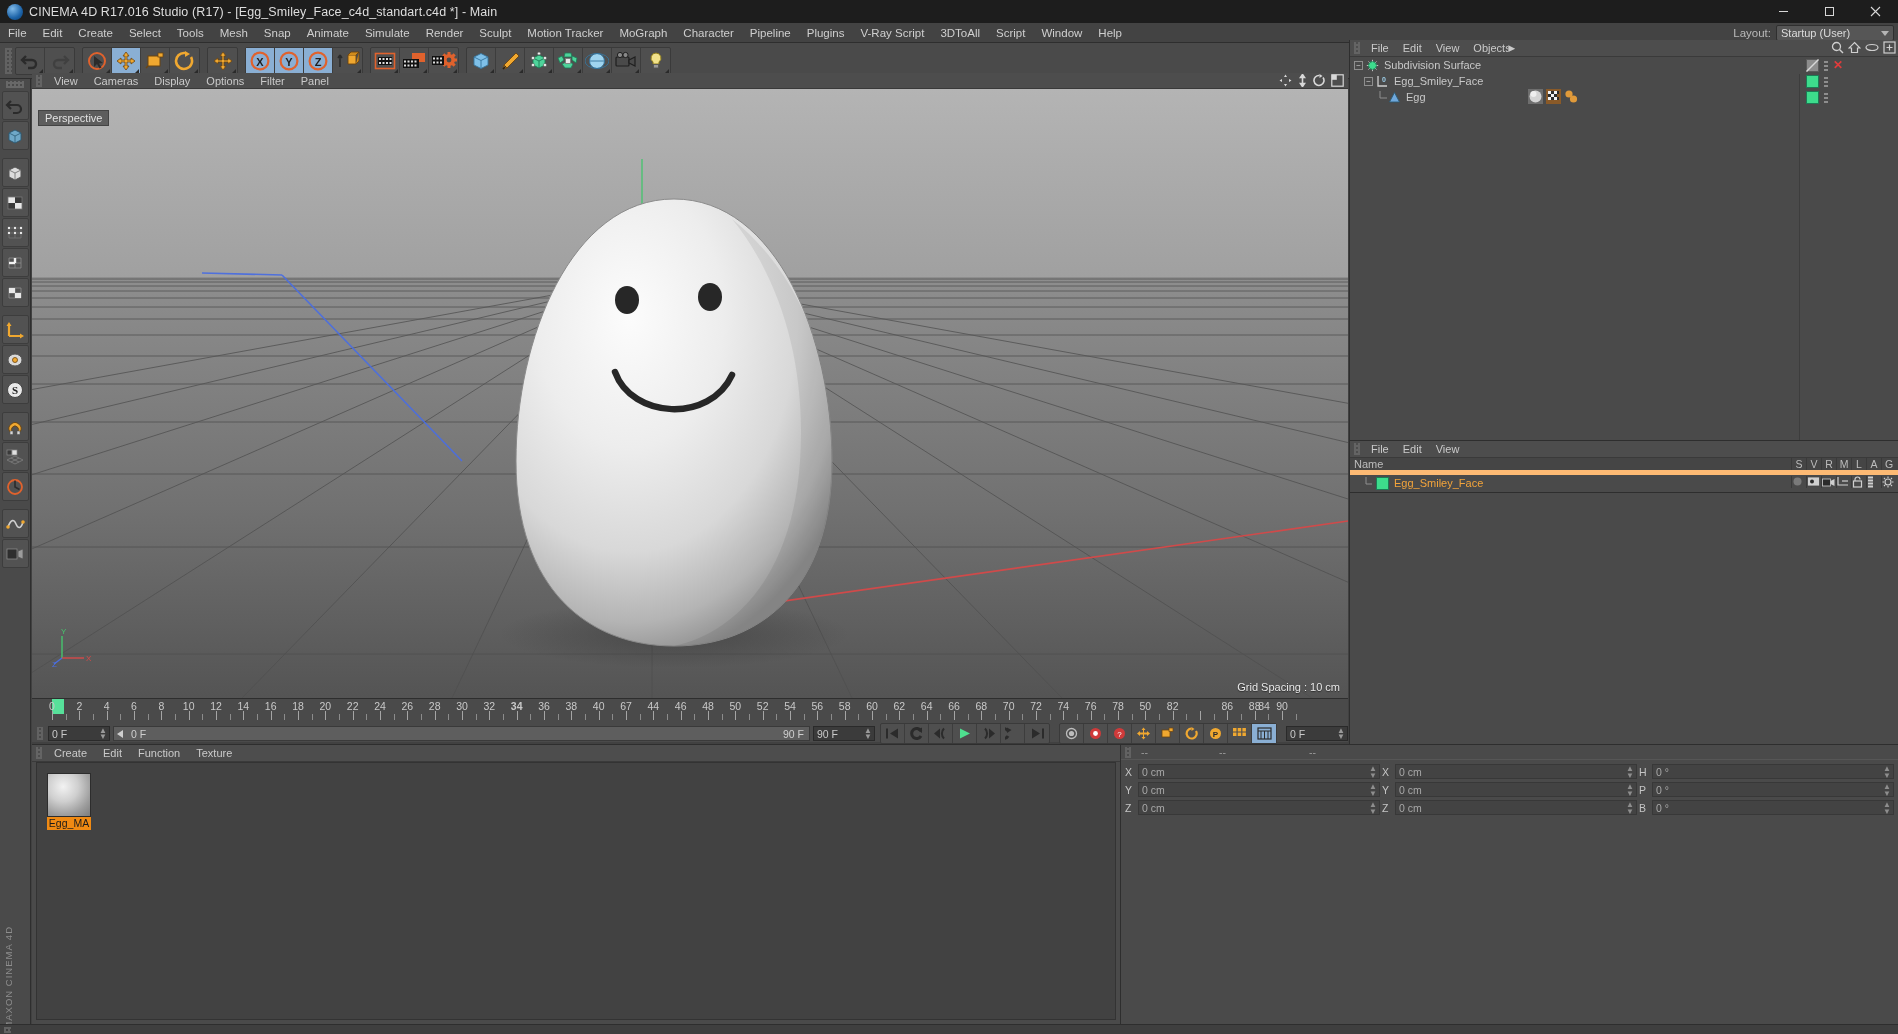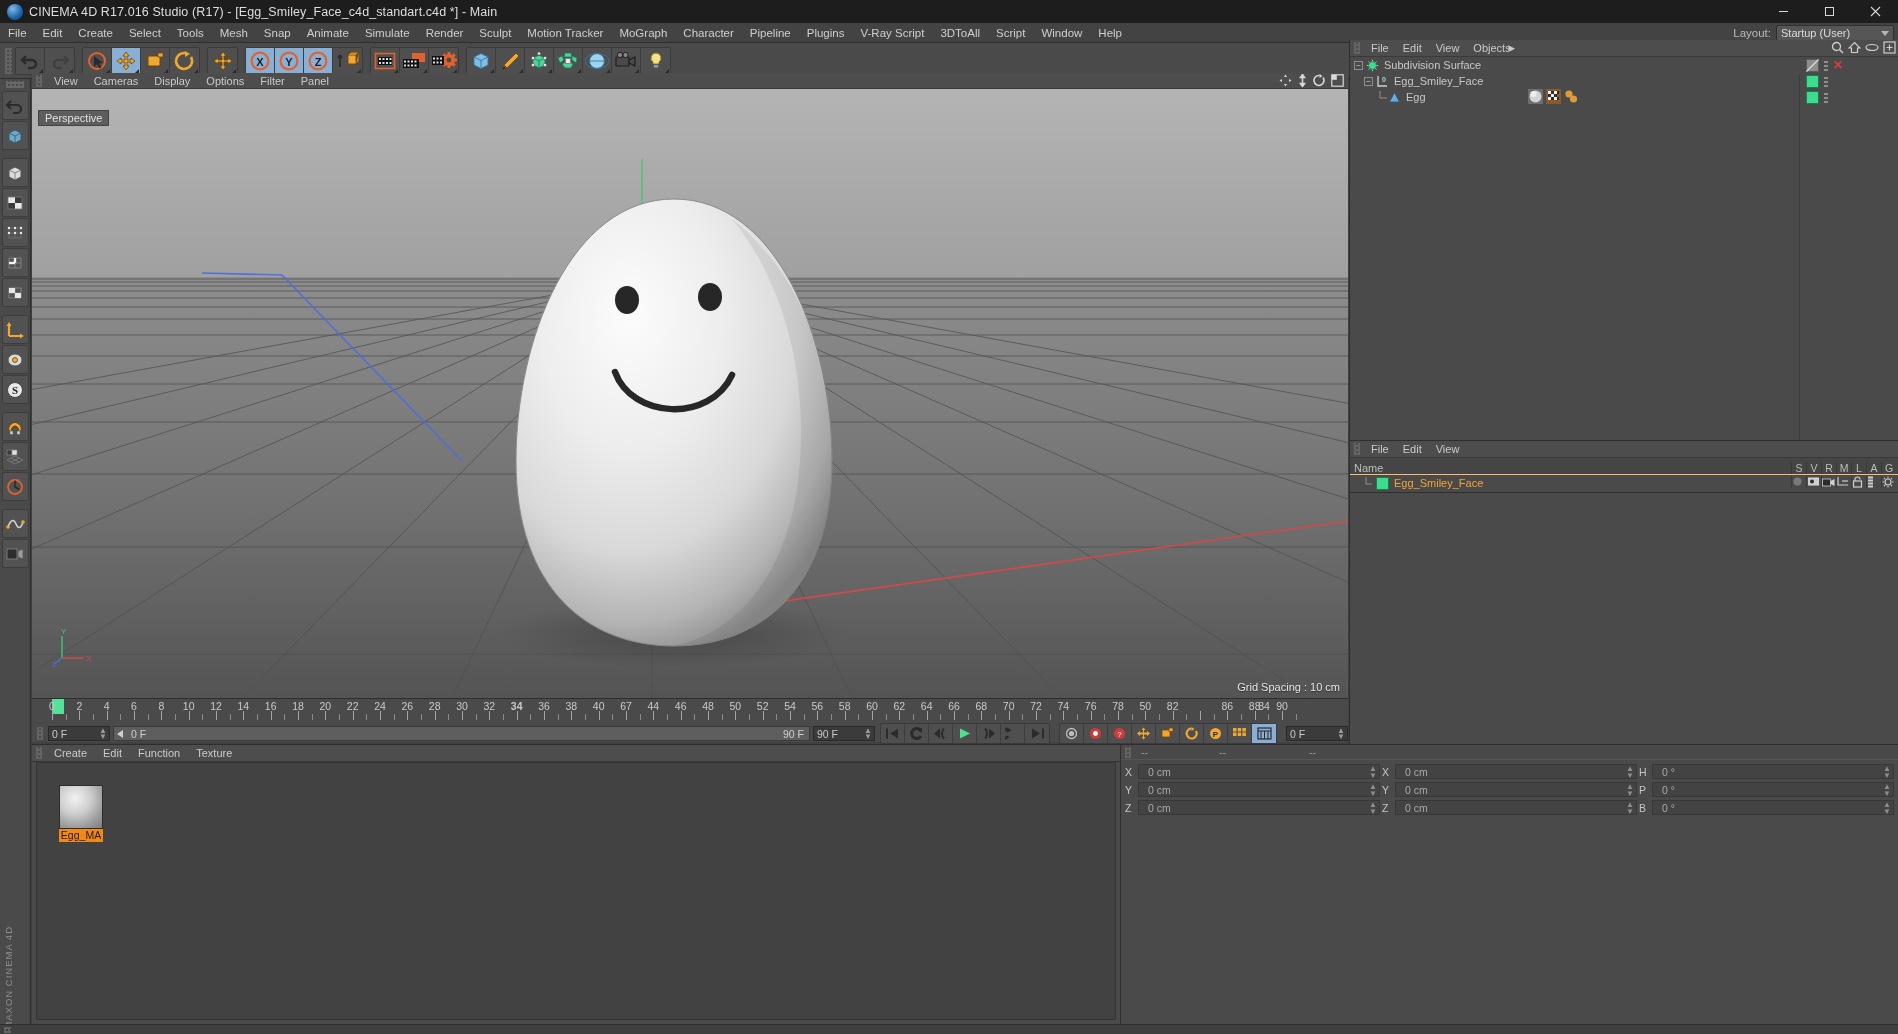--- a/index.html
+++ b/index.html
@@ -92,21 +92,21 @@
   .pb{ width:24px;height:19px; display:flex; align-items:center; justify-content:center;
     border-right:1px solid #3d3d3d;}
   .pb:last-child{border-right:none;}
 
   
   .matman{ position:absolute; left:32px; top:744px; width:1089px; bottom:10px; background:#4a4a4a;
     border-top:1px solid #2e2e2e; border-right:1px solid #2e2e2e;}
   .mm-menu{ height:17px; background:#4d4d4d; display:flex; align-items:center; border-bottom:1px solid #3a3a3a;}
   .mm-menu .mi{ padding:0 8px; font-size:11px; line-height:17px; color:#cacaca;}
   .mm-body{ position:absolute; top:17px; left:4px; right:4px; bottom:4px; background:#424242;
-    border:1px solid #333; padding:22px;}
+    border:1px solid #333; padding:10px;}
   .mat{ width:44px; }
   .mat-thumb{ width:44px;height:44px; border:1px solid #2d2d2d;
     background:
       radial-gradient(circle at 36% 30%, #f2f2f2 0%, #cfcfcf 38%, #9d9d9d 72%, #7c7c7c 100%),
       repeating-conic-gradient(#9c9c9c 0% 25%, #6f6f6f 0% 50%) 0 0/10px 10px;}
   .mat-name{ background:#f08a13; color:#1a1a1a; font-size:10.5px; text-align:center;
     width:44px; overflow:hidden; white-space:nowrap; line-height:13px;}
 
   
   .objman{ position:absolute; left:1349px; top:40px; right:0; height:400px; background:#4a4a4a;
@@ -122,41 +122,41 @@
     color:#cfcfcf; font-size:8px; line-height:7px; margin-right:3px; flex:none;}
   .om-name{ font-size:11px; color:#c8c8c8; white-space:nowrap;}
   .om-cols{ position:absolute; right:0; top:0; height:16px; width:98px; display:flex; align-items:center;}
   .tagbox{ width:13px;height:13px; margin-left:3px; flex:none;}
   .dots{ width:4px; height:12px; margin-left:5px; background:
       repeating-linear-gradient(0deg,#8e8e8e 0 2px, transparent 2px 4px); flex:none;}
   .om-vsplit{ position:absolute; right:98px; top:17px; bottom:0; width:1px; background:#3d3d3d;}
 
   .objsel{ position:absolute; left:1349px; top:440px; right:0; height:52px; background:#4a4a4a;
     border-left:1px solid #2e2e2e; border-top:1px solid #2e2e2e;}
-  .os-head{ height:17px; background:#454545; display:flex; align-items:flex-end; font-size:11px;
-    color:#bdbdbd; border-bottom:1px solid #fdba74; position:relative;}
+  .os-head{ height:17px; background:#454545; display:flex; align-items:flex-start; font-size:11px;
+    color:#bdbdbd; border-bottom:5px solid #fdba74; position:relative;}
   .os-head .nm{ padding-left:4px; }
   .os-cols{ position:absolute; right:2px; display:flex; }
   .os-col{ width:15px; text-align:center; font-size:10.5px; color:#bdbdbd; border-left:1px solid #3a3a3a;}
   .os-row{ height:16px; display:flex; align-items:center; padding-left:14px; position:relative;}
   .os-name{ color:#f3a43b; font-size:11px; }
 
   .attr{ position:absolute; left:1349px; top:492px; right:0; bottom:58px; background:#4a4a4a;
     border-left:1px solid #2e2e2e; border-top:1px solid #2e2e2e;}
 
   .coord{ position:absolute; left:1121px; top:744px; right:0; bottom:10px; background:#4a4a4a;
     border-top:1px solid #2e2e2e;}
   .co-head{ height:15px; display:flex; align-items:center; border-bottom:1px solid #565656;
     font-size:10.5px; color:#9d9d9d;}
   .co-head span{ padding-left:6px;}
   .co-grid{ padding:4px 4px 2px 4px; }
   .co-line{ display:flex; align-items:center; margin-bottom:3px; gap:2px;}
   .co-lbl{ width:11px; font-size:10.5px; color:#c6c6c6; text-align:left;}
   .co-in{ flex:1; height:15px; background:#434343; border:1px solid #383838; color:#a8a8a8;
-    font-size:10.5px; padding:0 9px; display:flex; align-items:center; position:relative; min-width:0;}
+    font-size:10.5px; padding:0 3px; display:flex; align-items:center; position:relative; min-width:0;}
   .co-in .sp{ position:absolute; right:2px; top:0px; color:#8e8e8e; font-size:8px; line-height:7px;}
   .co-foot{ display:flex; align-items:center; gap:5px; padding:2px 4px;}
   .co-sel{ flex:1; height:16px; background:#4f4f4f; border:1px solid #3a3a3a; border-radius:2px;
     color:#a9a9a9; font-size:10.5px; display:flex; align-items:center; padding-left:10px; position:relative;}
   .co-sel .arrow{ position:absolute; right:5px; top:5px; width:0;height:0;
     border-left:4px solid transparent;border-right:4px solid transparent;border-top:5px solid #8e8e8e;}
   .co-apply{ flex:1; height:16px; background:linear-gradient(#6a6a6a,#525252); border:1px solid #3a3a3a;
     border-radius:8px; color:#dcdcdc; font-size:10.5px; display:flex; align-items:center; justify-content:center;}
 
   .statusbar{ position:absolute; left:0; right:0; bottom:0; height:10px; background:#3f3f3f;

